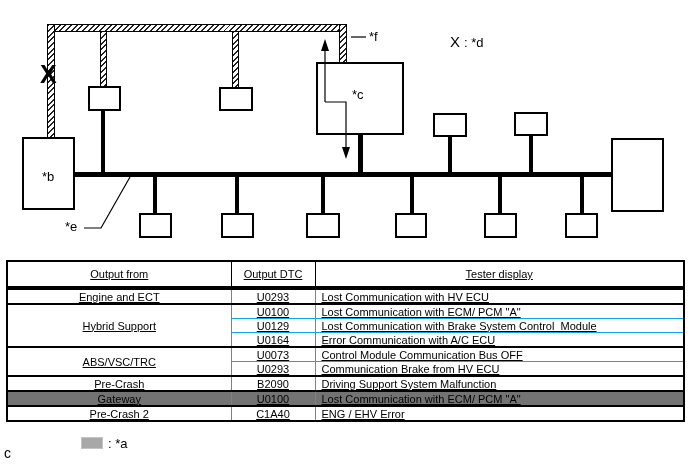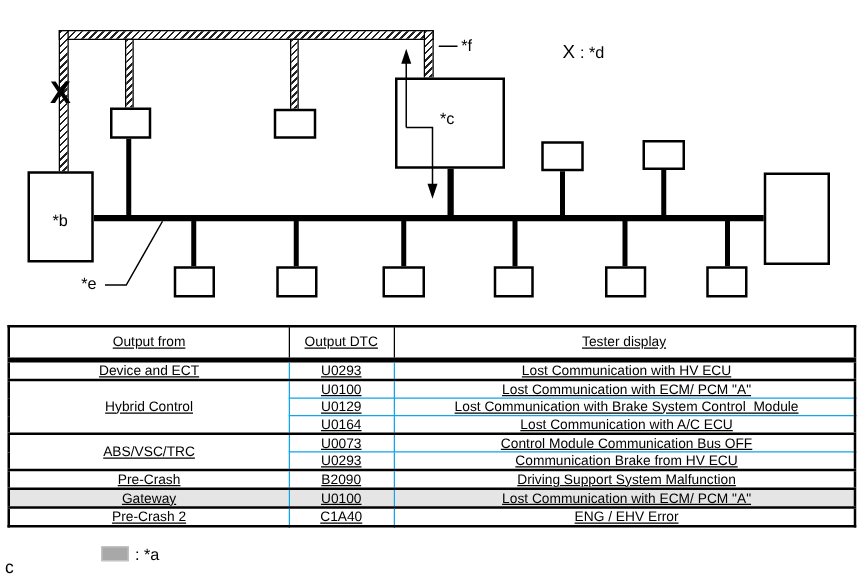--- a/index.html
+++ b/index.html
@@ -20,23 +20,23 @@
   #x-legend{position:absolute;left:450px;top:33px;font-size:13px;z-index:5;}
   #x-legend .xsym{font-size:15px;margin-right:4px;}
 
   
   #dtc-table{position:absolute;left:6px;top:260px;width:677px;border-collapse:collapse;
              border:2px solid #000;font-size:11px;table-layout:fixed;text-decoration:underline;}
   #dtc-table th{border:1px solid #000;border-bottom:4px solid #000;height:24px;
                 font-weight:normal;text-align:center;padding:0;}
   #dtc-table td{border:1px solid #0ea5e9;height:13px;padding:0 2px;overflow:hidden;}
   #dtc-table td.from, #dtc-table td.dtc{text-align:center;}
-  #dtc-table td.disp{text-align:center;padding-left:6px;white-space:pre;}
+  #dtc-table td.disp{text-align:left;padding-left:6px;white-space:pre;}
   #dtc-table tr.group td{border-top:2px solid #000;}
-  #dtc-table tr.hl td{background:#e5e5e5;}
+  #dtc-table tr.hl td{background:#737373;}
 
   
   #row-legend{position:absolute;left:81px;top:436px;height:14px;display:flex;
               align-items:center;font-size:13px;z-index:5;}
   #row-legend .swatch{width:22px;height:12px;background:#a8a8a8;margin-right:5px;
                       border:1px solid #c4c4c4;box-sizing:border-box;}
   #fig-label{position:absolute;left:4px;top:445px;font-size:14px;z-index:5;}
 </style>
 </head>
 <body>
@@ -106,36 +106,36 @@
       </colgroup>
     <thead>
       <tr>
         <th>Output from</th>
         <th>Output DTC</th>
         <th>Tester display</th>
       </tr>
     </thead>
     <tbody>
       <tr class="group">
-        <td class="from">Device and ECT</td>
+        <td class="from">Engine and ECT</td>
         <td class="dtc">U0293</td>
         <td class="disp">Lost Communication with HV ECU</td>
       </tr>
       <tr class="group">
-        <td class="from" rowspan="3">Hybrid Control</td>
+        <td class="from" rowspan="3">Hybrid Support</td>
         <td class="dtc">U0100</td>
         <td class="disp">Lost Communication with ECM/ PCM "A"</td>
       </tr>
       <tr>
         <td class="dtc">U0129</td>
         <td class="disp">Lost Communication with Brake System Control  Module</td>
       </tr>
       <tr>
         <td class="dtc">U0164</td>
-        <td class="disp">Lost Communication with A/C ECU</td>
+        <td class="disp">Error Communication with A/C ECU</td>
       </tr>
       <tr class="group">
         <td class="from" rowspan="2">ABS/VSC/TRC</td>
         <td class="dtc">U0073</td>
         <td class="disp">Control Module Communication Bus OFF</td>
       </tr>
       <tr>
         <td class="dtc">U0293</td>
         <td class="disp">Communication Brake from HV ECU</td>
       </tr>

